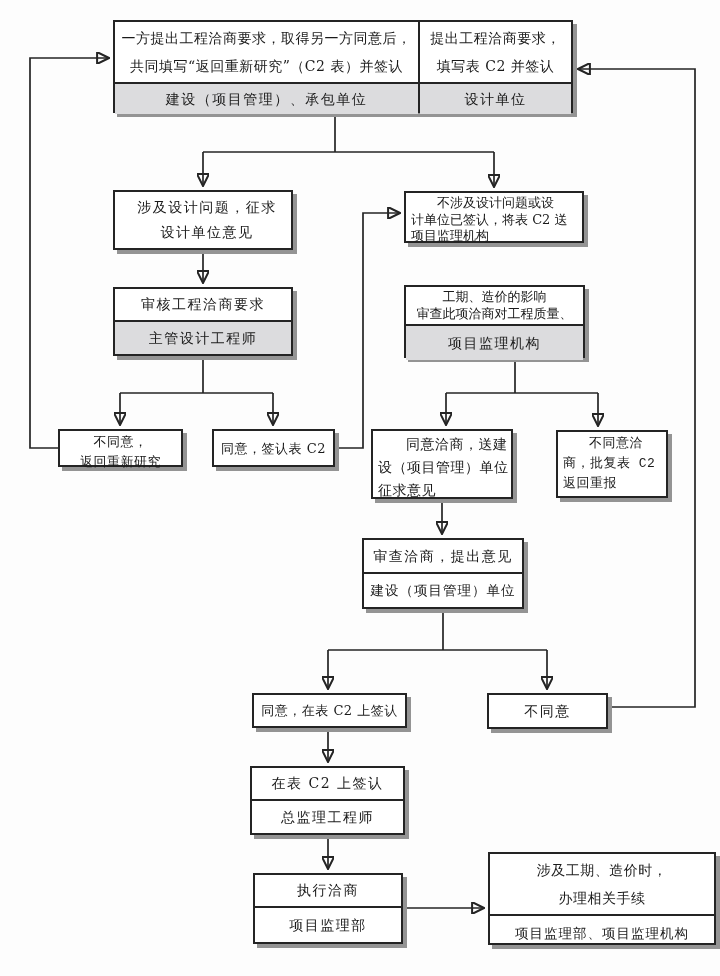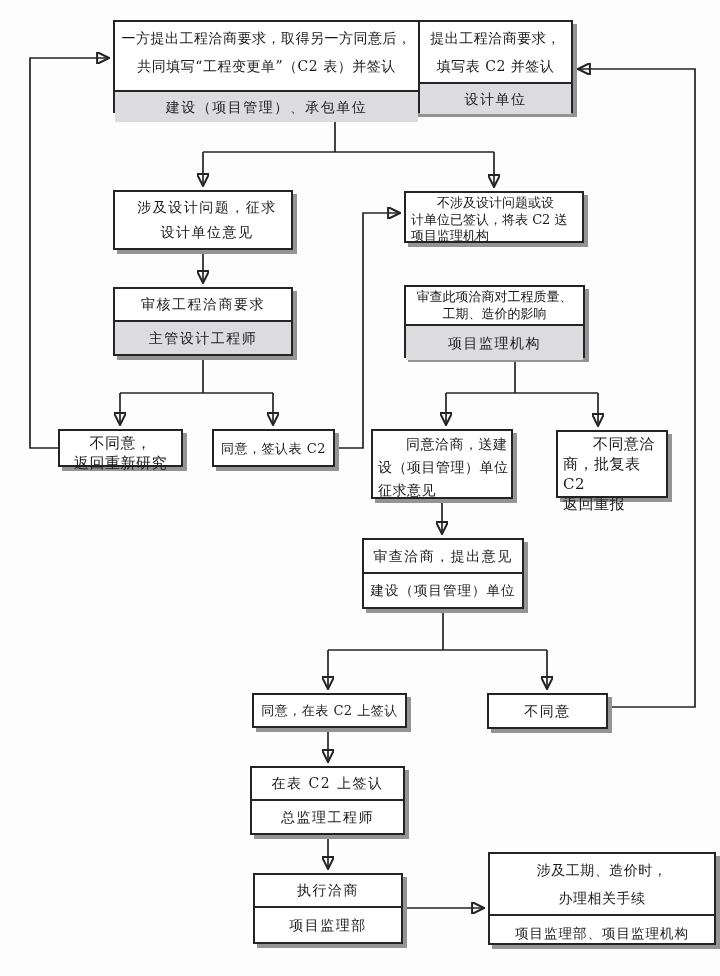--- a/index.html
+++ b/index.html
@@ -26,40 +26,40 @@
   .node{
     position:absolute;box-sizing:border-box;
     background:#fff;border:2px solid var(--line);
     box-shadow:4px 4px 0 var(--shadow);
     display:flex;flex-direction:column;
     font-size:14px;letter-spacing:1.5px;line-height:25px;
   }
   .cols{flex-direction:row;}
   .col{display:flex;flex-direction:column;flex:1;}
   .col + .col{border-left:2px solid var(--line);}
-  .col-left{flex:0 0 303px;gap:8px;}
+  .col-left{flex:0 0 303px;}
   .head{
     flex:1;display:flex;flex-direction:column;
     justify-content:center;align-items:center;
     text-align:center;padding:2px 3px;
   }
   .head .ln{width:100%;}
   .head.left-align{align-items:flex-start;text-align:left;padding-left:5px;padding-right:2px;}
   .ln.indent{text-indent:2em;}
   .foot{
     border-top:2px solid var(--line);
     display:flex;align-items:center;justify-content:center;
     text-align:center;flex:0 0 auto;
   }
   .foot.gray{background:var(--gray);}
   .lh-loose{line-height:28px;letter-spacing:0.5px;}
   .lh-med{line-height:23px;letter-spacing:0.5px;}
   .lh-b{line-height:25px;letter-spacing:1.5px;}
   .lh-tight{line-height:16.5px;letter-spacing:0;font-size:13px;}
-  .lh-i{line-height:20px;letter-spacing:0.5px;font-size:15px;}
+  .lh-i{line-height:20px;letter-spacing:0.5px;font-size:13px;font-family:Liberation Mono, monospace;}
   .sm{font-size:13px;letter-spacing:0.5px;}
   .f-sm{font-size:13.5px;letter-spacing:1px;}
 </style>
 </head>
 <body>
 
 <div class="canvas">
 
   <svg class="wires" viewBox="0 0 720 976" xmlns="http://www.w3.org/2000/svg">
     <defs>
@@ -102,21 +102,21 @@
 
     <path d="M403,908 H484" marker-end="url(#arw)"></path>
 
     <path d="M610,707 H695 V69 H578" marker-end="url(#arw)"></path>
   </svg>
 
   <div class="node cols" style="left:113px;top:20px;width:460px;height:93px;">
     <div class="col col-left">
       <div class="head lh-loose">
         <div class="ln">一方提出工程洽商要求，取得另一方同意后，</div>
-        <div class="ln">共同填写“工程变更单”（C2 表）并签认</div>
+        <div class="ln">共同填写“返回重新研究”（C2 表）并签认</div>
       </div>
       <div class="foot gray" style="height:30px;">建设（项目管理）、承包单位</div>
     </div>
     <div class="col">
       <div class="head lh-loose">
         <div class="ln">提出工程洽商要求，</div>
         <div class="ln">填写表 C2 并签认</div>
       </div>
       <div class="foot gray" style="height:30px;">设计单位</div>
     </div>
@@ -137,22 +137,22 @@
     </div>
   </div>
 
   <div class="node" style="left:113px;top:287px;width:180px;height:69px;">
     <div class="head">审核工程洽商要求</div>
     <div class="foot gray" style="height:32px;">主管设计工程师</div>
   </div>
 
   <div class="node" style="left:404px;top:285px;width:181px;height:73px;">
     <div class="head lh-tight">
+      <div class="ln">工期、造价的影响</div>
       <div class="ln">审查此项洽商对工程质量、</div>
-      <div class="ln">工期、造价的影响</div>
     </div>
     <div class="foot gray" style="height:34px;">项目监理机构</div>
   </div>
 
   <div class="node" style="left:58px;top:429px;width:125px;height:38px;">
     <div class="head lh-i">
       <div class="ln">不同意，</div>
       <div class="ln">返回重新研究</div>
     </div>
   </div>

